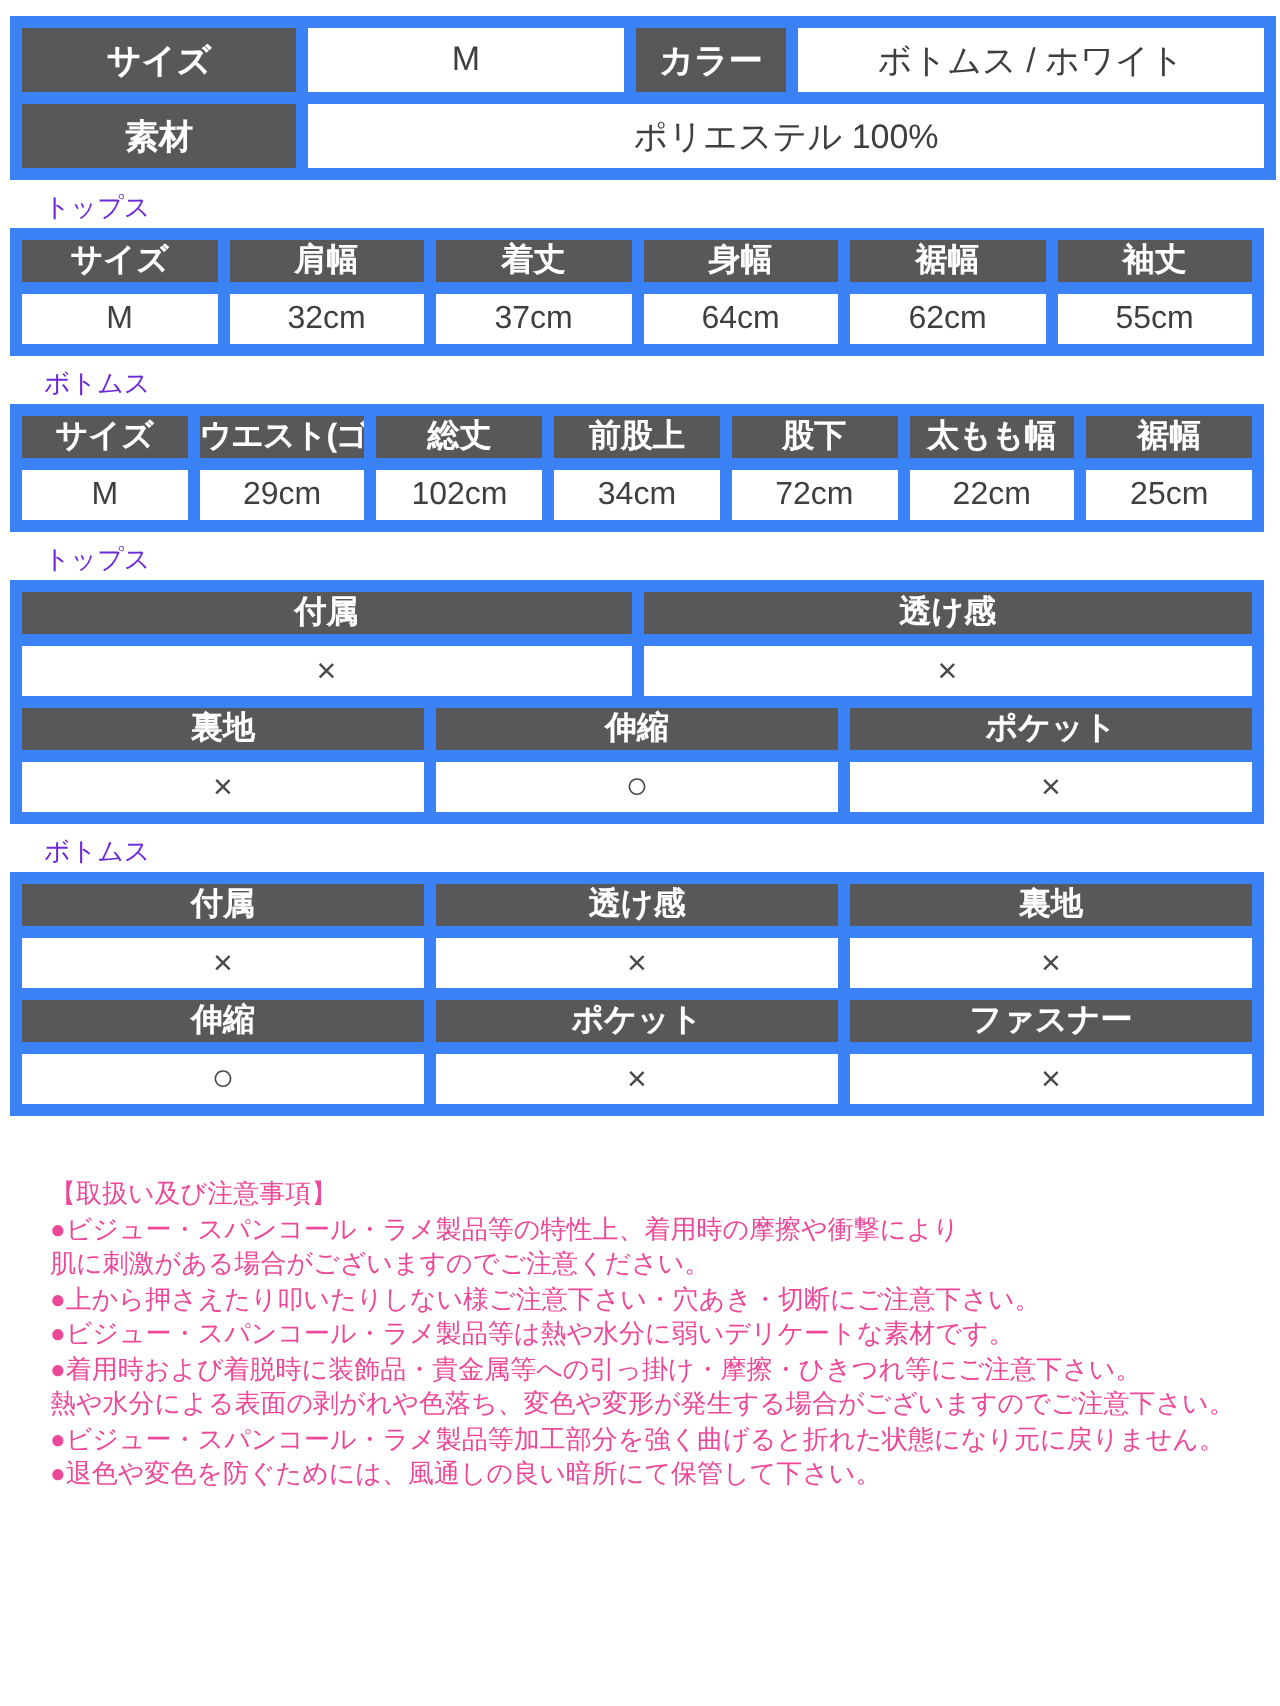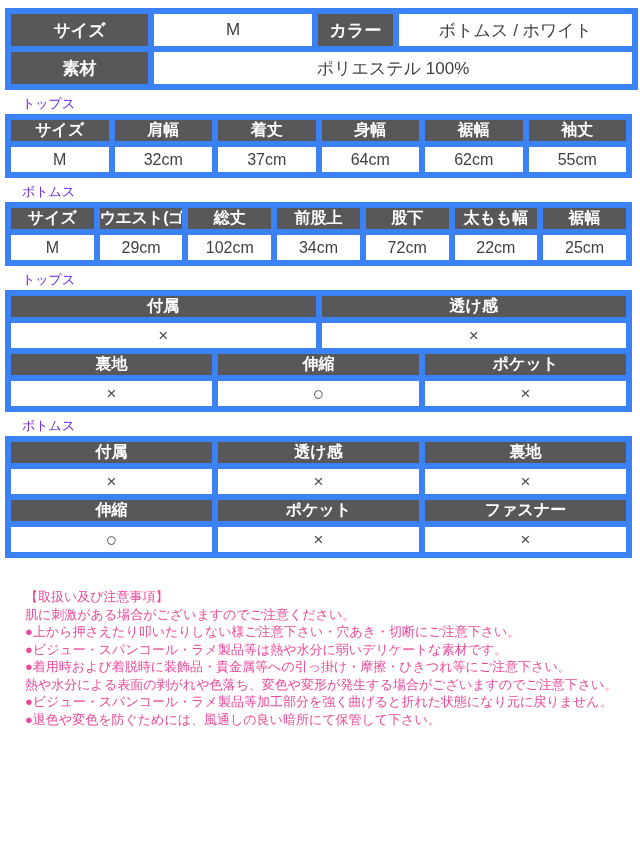--- a/index.html
+++ b/index.html
@@ -178,20 +178,21 @@
     <tr class="val-row">
       <td><span class="sym sym-circle">○</span></td>
       <td><span class="sym">×</span></td>
       <td><span class="sym">×</span></td>
     </tr>
   </tbody>
     </table>
 
   <div class="care">
     <div>【取扱い及び注意事項】</div>
+    <div>●ビジュー・スパンコール・ラメ製品等の特性上、着用時の摩擦や衝撃により</div>
     <div>肌に刺激がある場合がございますのでご注意ください。</div>
     <div>●上から押さえたり叩いたりしない様ご注意下さい・穴あき・切断にご注意下さい。</div>
     <div>●ビジュー・スパンコール・ラメ製品等は熱や水分に弱いデリケートな素材です。</div>
     <div>●着用時および着脱時に装飾品・貴金属等への引っ掛け・摩擦・ひきつれ等にご注意下さい。</div>
     <div>熱や水分による表面の剥がれや色落ち、変色や変形が発生する場合がございますのでご注意下さい。</div>
     <div>●ビジュー・スパンコール・ラメ製品等加工部分を強く曲げると折れた状態になり元に戻りません。</div>
     <div>●退色や変色を防ぐためには、風通しの良い暗所にて保管して下さい。</div>
   </div>
 
 </div>

